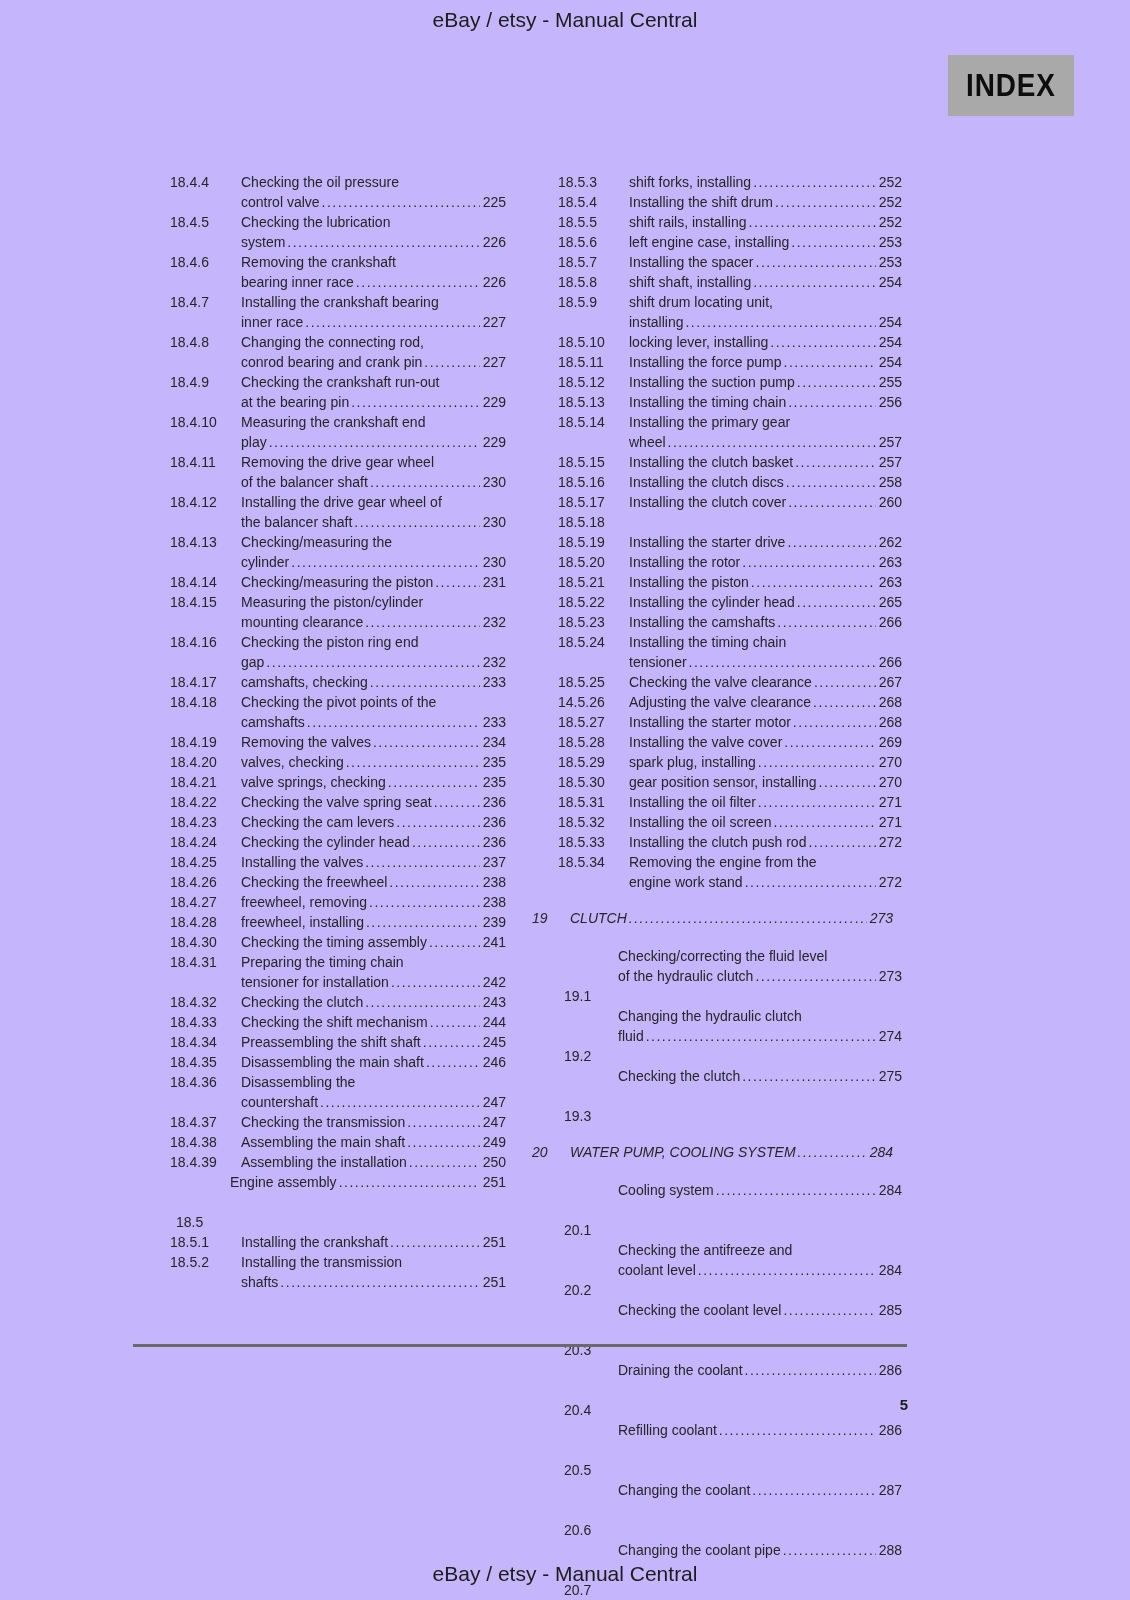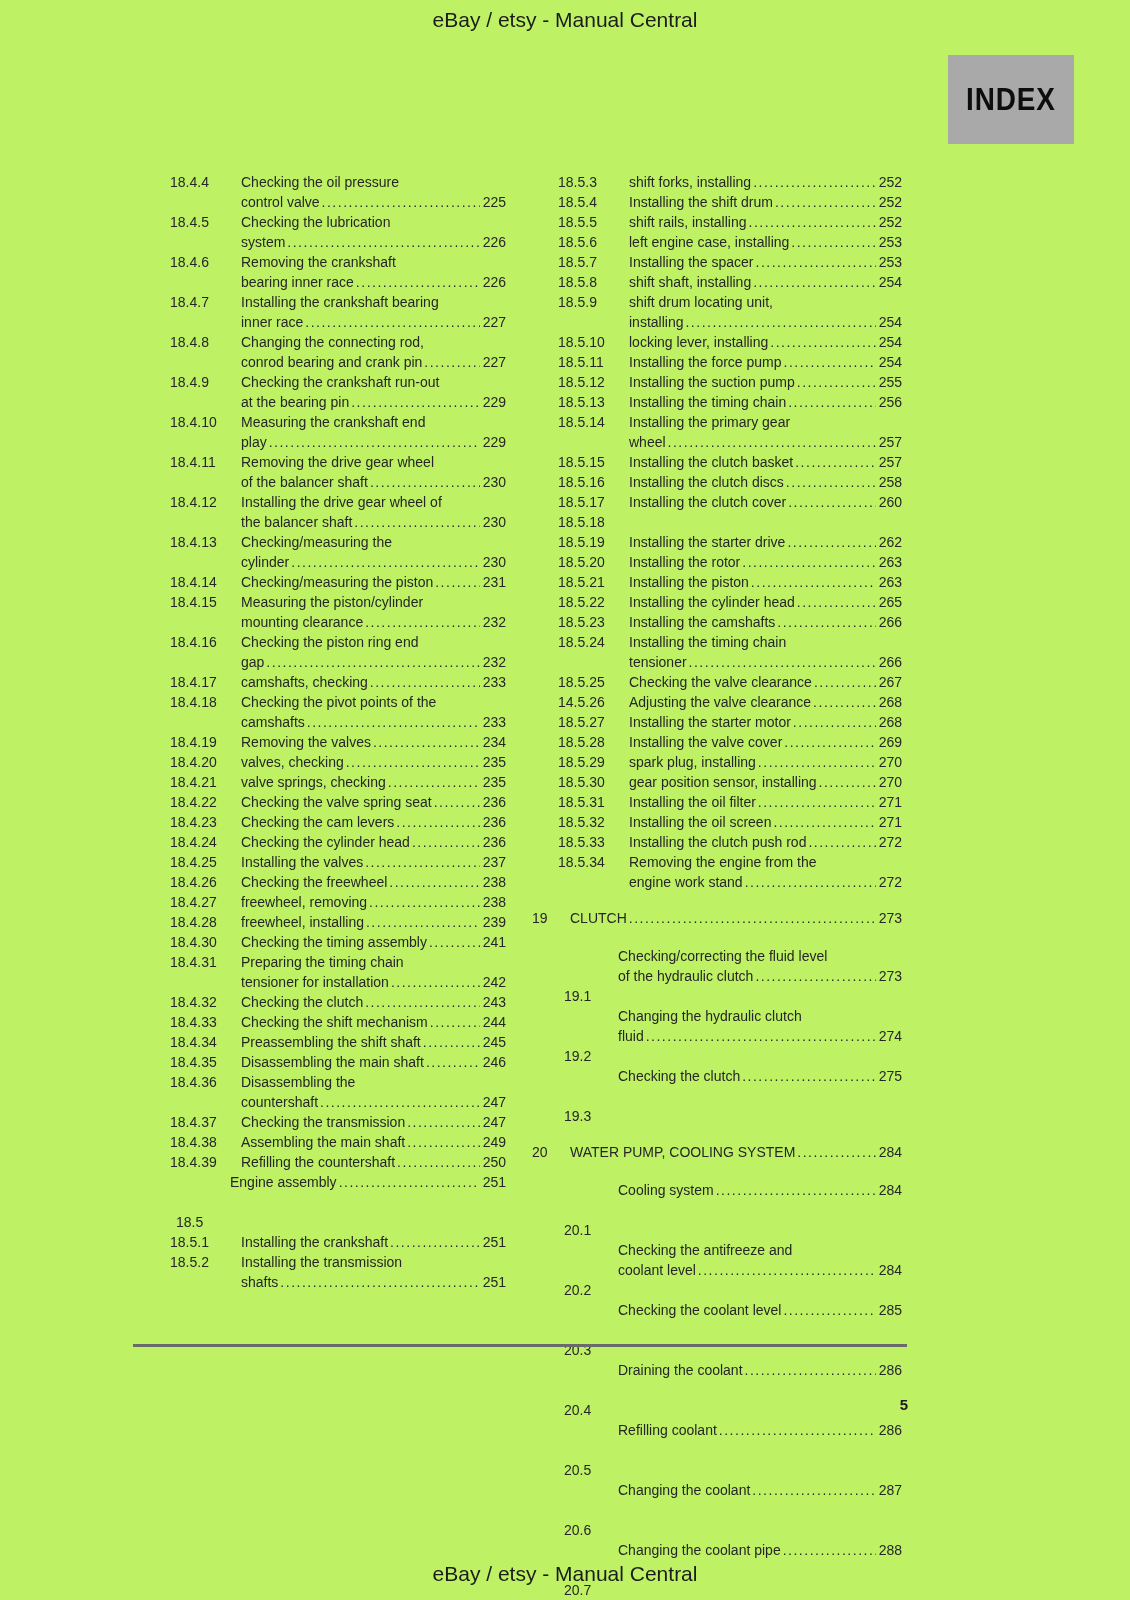--- a/index.html
+++ b/index.html
@@ -1,20 +1,20 @@
 <!DOCTYPE html>
 <html><head>
 <meta charset="utf-8">
 <style>
   html,body{margin:0;padding:0;}
   .sheet{
     position:relative;
     width:1130px;
     height:1600px;
-    background:#bef264;
+    background:#c4b5fd;
     font-family:"Liberation Sans", sans-serif;
     color:#262626;
     overflow:hidden;
   }
   .header-title{
     position:absolute;
     top:8px; left:0; width:100%;
     text-align:center;
     font-size:21px;
     color:#1c1c1c;
@@ -22,21 +22,21 @@
   .footer-title{
     position:absolute;
     top:1562px; left:0; width:100%;
     text-align:center;
     font-size:21px;
     color:#1c1c1c;
   }
   .index-box{
     position:absolute;
     left:948px; top:55px;
-    width:126px; height:89px;
+    width:126px; height:61px;
     background:#a9a9a9;
     display:flex; align-items:center; justify-content:center;
   }
   .index-box .label{
     font-weight:bold;
     font-size:31px;
     color:#0d0d0d;
     letter-spacing:1px;
     display:inline-block;
     transform:scaleX(0.9);
@@ -46,21 +46,21 @@
     top:172px;
     font-size:14px;
     line-height:20px;
   }
   .toc-col.left{ left:170px; width:336px; }
   .toc-col.right{ left:558px; width:344px; }
   .entry{ display:flex; align-items:flex-start; }
   .entry .num{ flex:none; }
   .lvl3 .num{ width:71px; }
   .lvl2 .num{ width:54px; margin-left:6px;margin-top:40px; }
-  .chapter{ margin:16px 0 18px -26px; }
+  .chapter{ margin:16px 9px 18px -26px;font-style:italic; }
   .chapter .num{ width:38px; }
   .body{ flex:1; min-width:0; }
   .tline{ white-space:nowrap; }
   .lastline{ display:flex; align-items:baseline; }
   .ltext{ white-space:nowrap; }
   .dots{
     flex:1;
     overflow:hidden;
     white-space:nowrap;
     margin:0 3px 0 2px;
@@ -449,21 +449,21 @@
             <span class="ltext">Assembling the main shaft</span>
             <span class="dots"></span>
             <span class="page">249</span>
           </span>
         </span>
       </div>
       <div class="entry lvl3">
         <span class="num">18.4.39</span>
         <span class="body">
           <span class="lastline">
-            <span class="ltext">Refilling the countershaft</span>
+            <span class="ltext">Assembling the installation</span>
             <span class="dots"></span>
             <span class="page">250</span>
           </span>
         </span>
       </div>
       <div class="entry lvl2">
         <span class="num">18.5</span>
         <span class="body">
           <span class="lastline">
             <span class="ltext">Engine assembly</span>

